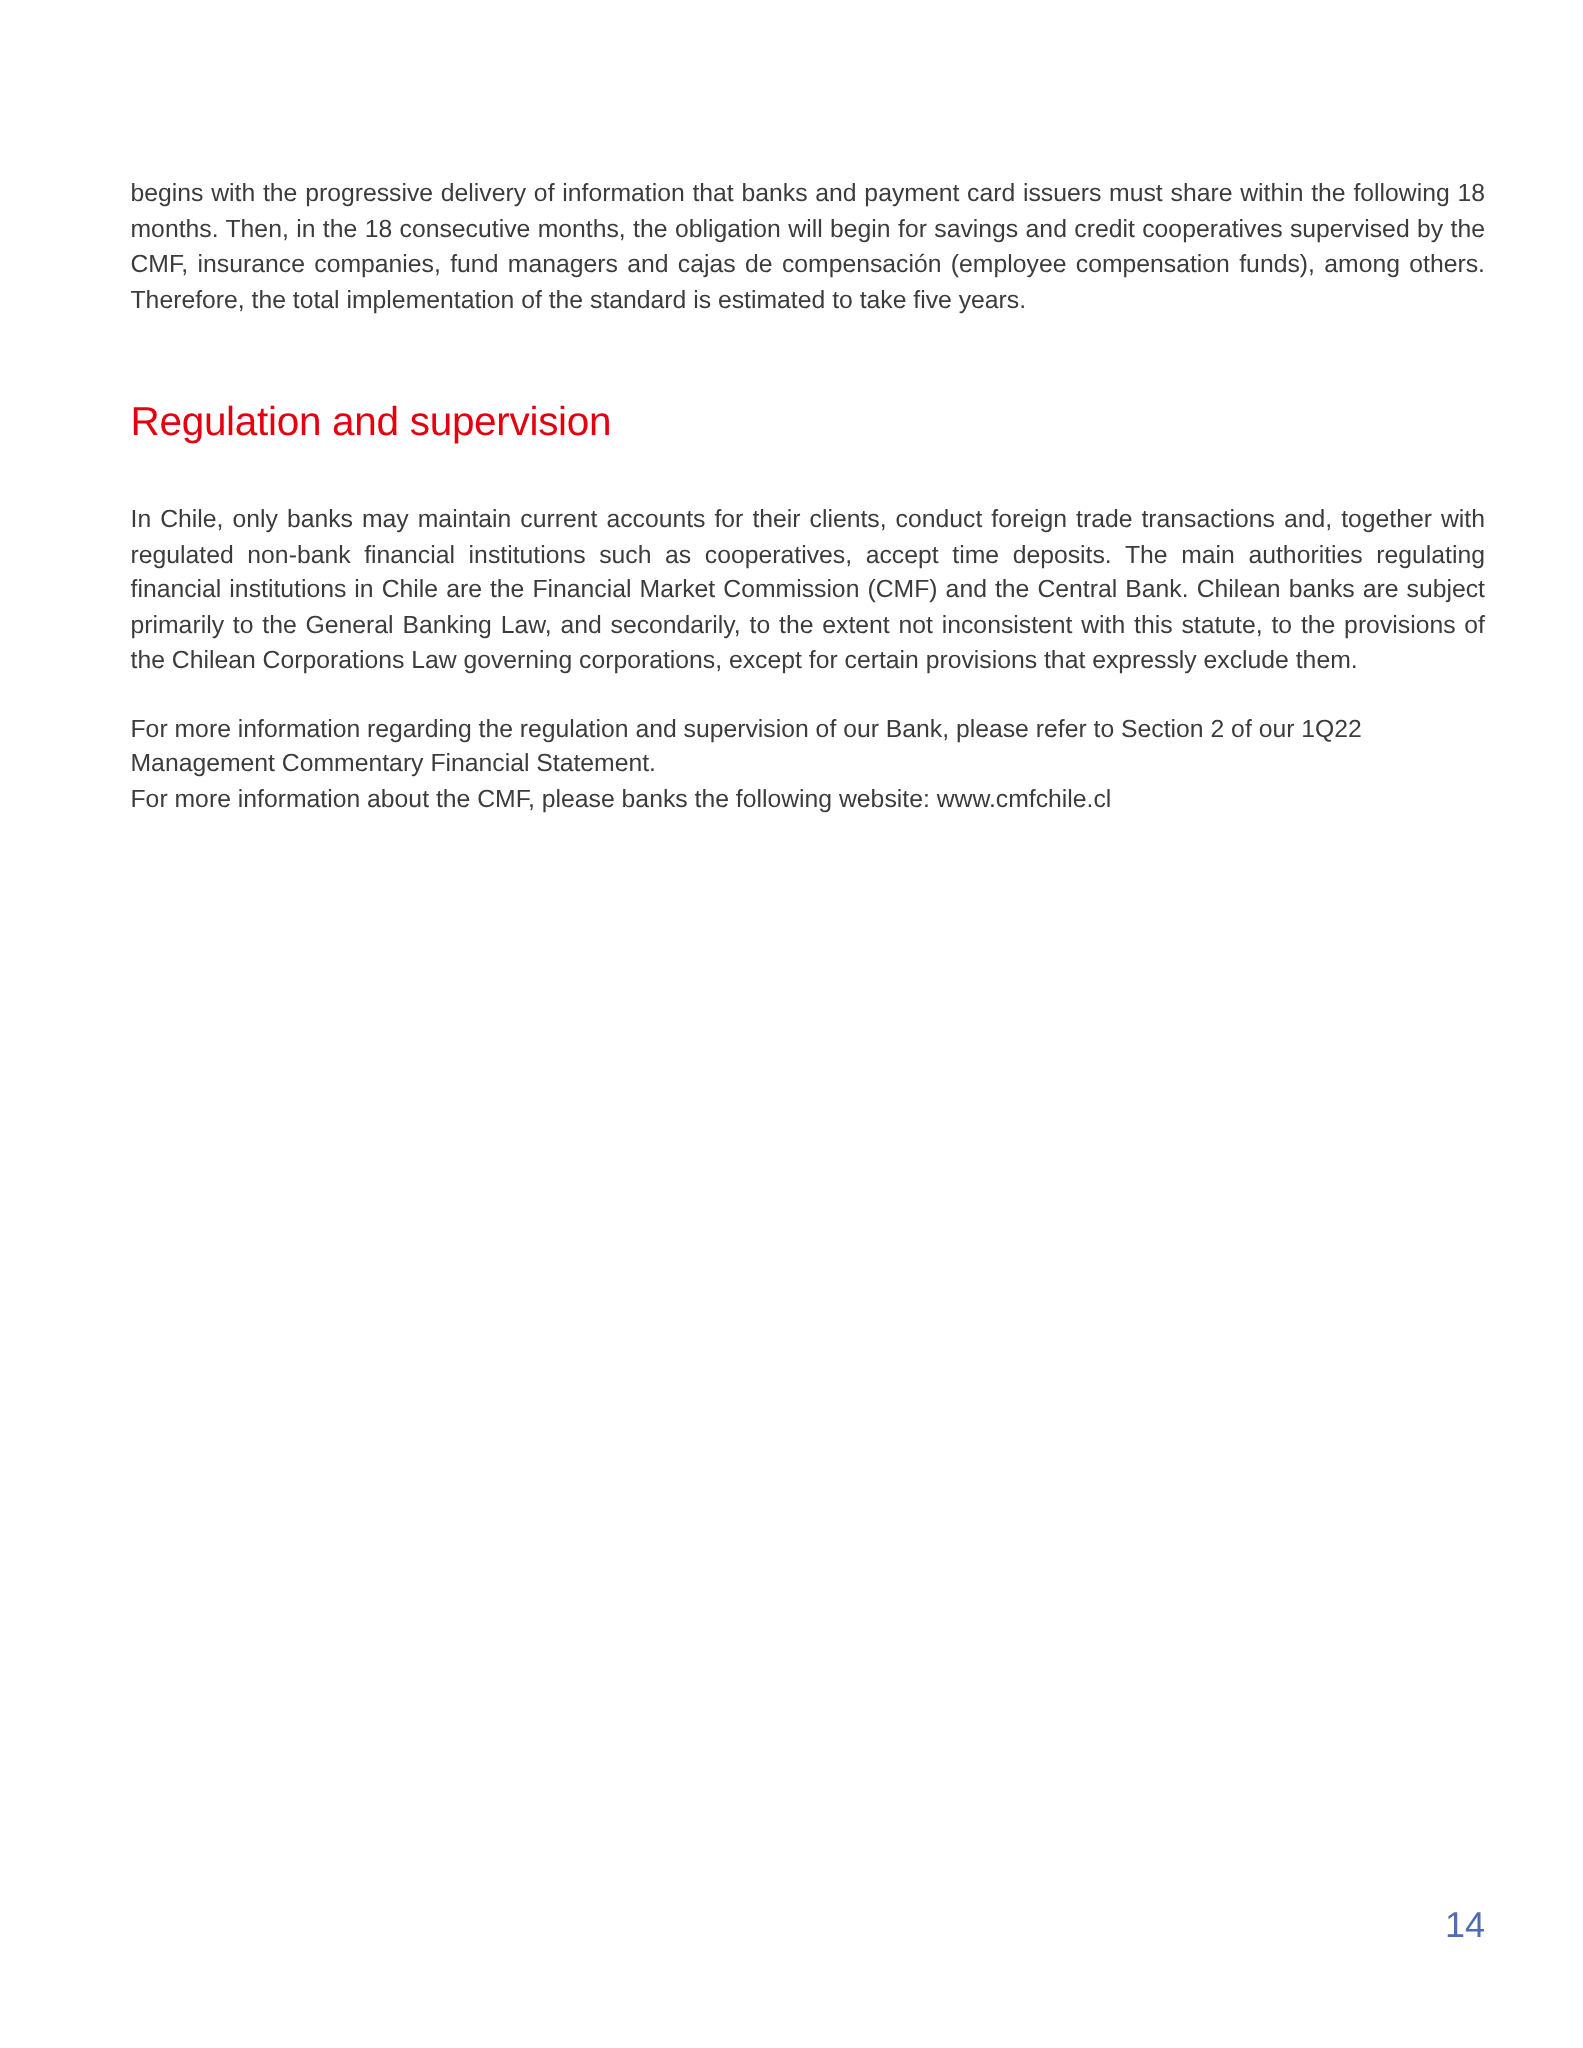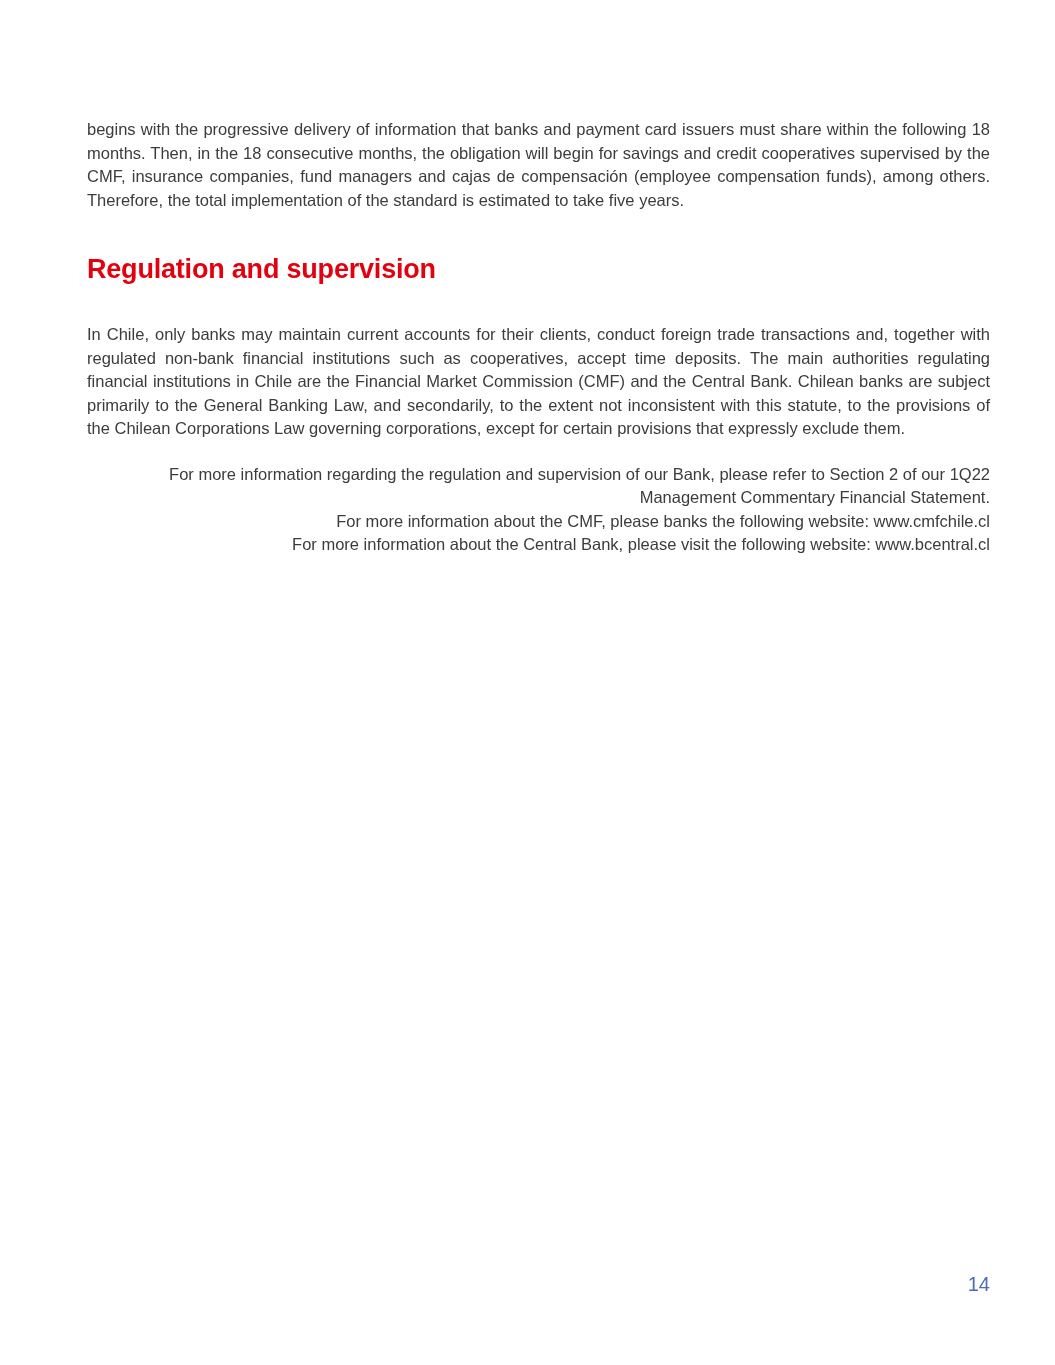--- a/index.html
+++ b/index.html
@@ -27,59 +27,58 @@
     color: #3c3c3c;
     font-size: 16.5px;
     line-height: 23.5px;
   }
   .para-justified {
     margin: 0;
     text-align: justify;
     text-justify: inter-word;
   }
   .section-heading {
-    margin: 41px 0 38px 0;
+    margin: 53px 0 38px 0;
     font-size: 27px;
     line-height: 32px;
-    font-weight: 700;
+    font-weight: 400;
     color: #e3000f;
     letter-spacing: -0.2px;
   }
   .info-block {
     margin-top: 22px;
   }
   .info-block p {
     margin: 0;
-    text-align: right;
+    text-align: left;
   }
   .page-number {
     position: absolute;
     top: 1272px;
     right: 65px;
     color: #4d6cb5;
-    font-size: 20px;
+    font-size: 24px;
     line-height: 24px;
   }
 </style>
 </head>
 <body>
 
 <div class="page">
 
   <div class="content">
 
     <p class="para-justified">begins with the progressive delivery of information that banks and payment card issuers must share within the following 18 months. Then, in the 18 consecutive months, the obligation will begin for savings and credit cooperatives supervised by the CMF, insurance companies, fund managers and cajas de compensación (employee compensation funds), among others. Therefore, the total implementation of the standard is estimated to take five years.</p>
 
     <h1 class="section-heading">Regulation and supervision</h1>
 
     <p class="para-justified">In Chile, only banks may maintain current accounts for their clients, conduct foreign trade transactions and, together with regulated non-bank financial institutions such as cooperatives, accept time deposits. The main authorities regulating financial institutions in Chile are the Financial Market Commission (CMF) and the Central Bank. Chilean banks are subject primarily to the General Banking Law, and secondarily, to the extent not inconsistent with this statute, to the provisions of the Chilean Corporations Law governing corporations, except for certain provisions that expressly exclude them.</p>
 
     <div class="info-block">
       <p>For more information regarding the regulation and supervision of our Bank, please refer to Section 2 of our 1Q22 Management Commentary Financial Statement.</p>
       <p>For more information about the CMF, please banks the following website: www.cmfchile.cl</p>
-      <p>For more information about the Central Bank, please visit the following website: www.bcentral.cl</p>
     </div>
 
   </div>
 
   <div class="page-number">14</div>
 
 </div>
 
 </body></html>

